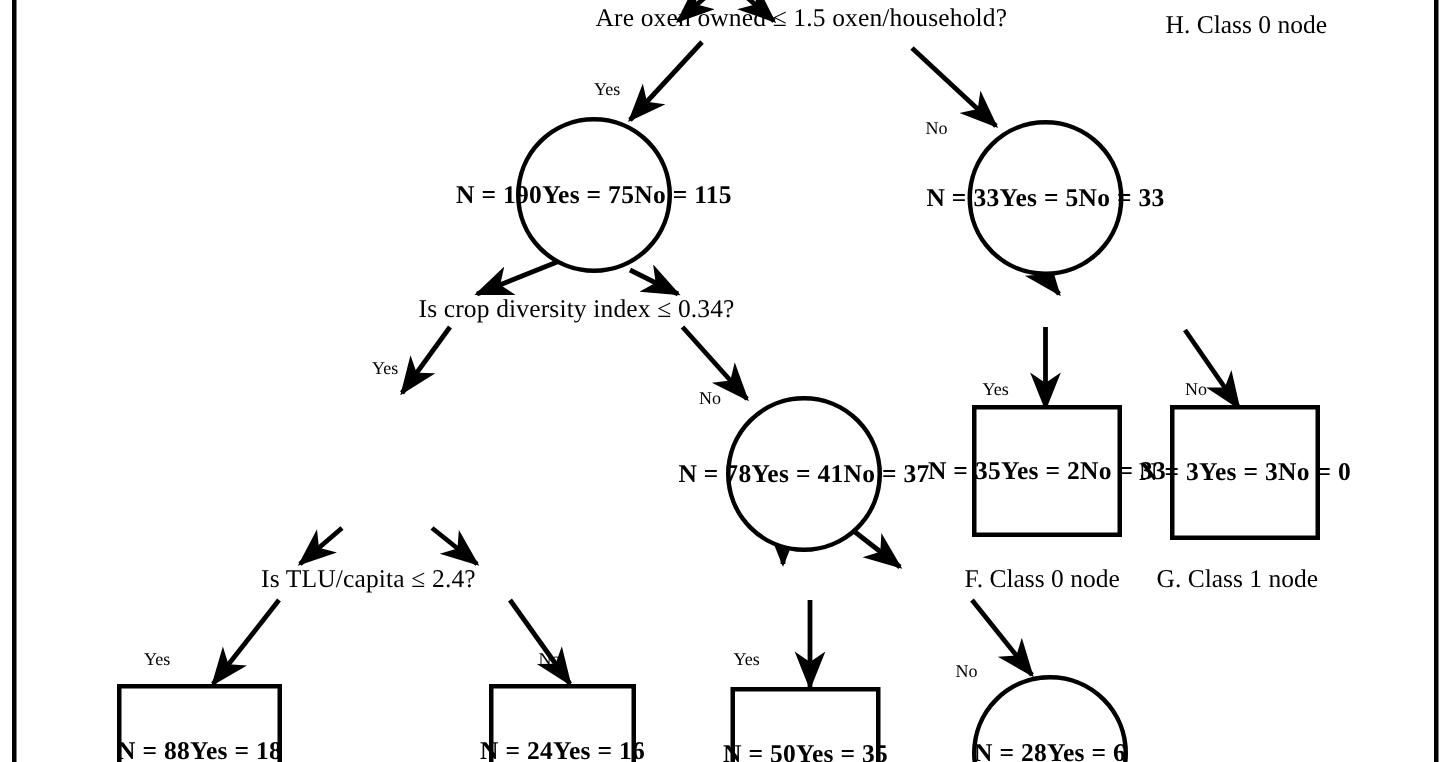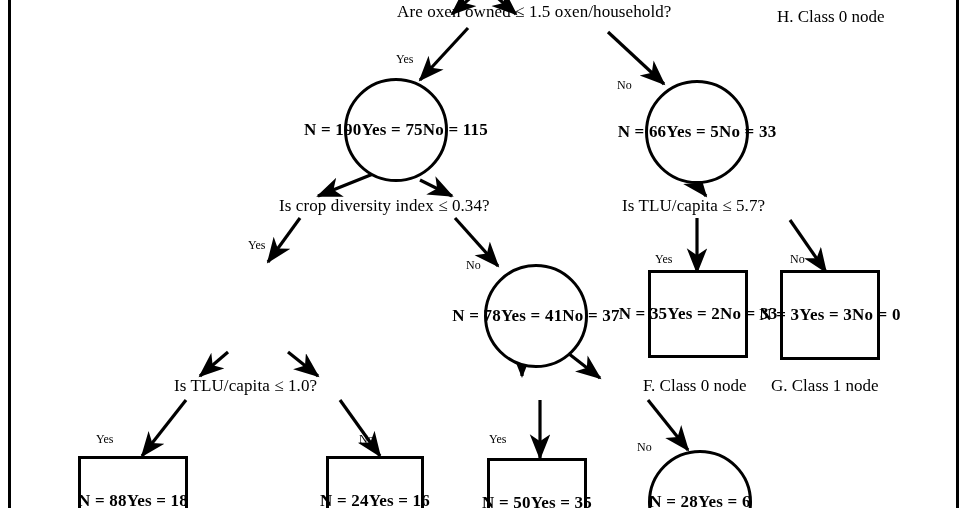--- a/index.html
+++ b/index.html
@@ -128,23 +128,22 @@
       <line x1="540" y1="400" x2="540" y2="458"></line>
 
       <line x1="648" y1="400" x2="688" y2="450"></line>
     </g>
   </svg>
 
   <div class="question" style="left:397px; top:2px;">Are oxen owned ≤ 1.5 oxen/household?</div>
 
   <div class="question" style="left:279px; top:196px;">Is crop diversity index ≤ 0.34?</div>
 
-  <div class="question" style="left:622px; top:196px;">Is TLU/capita ≤ 5.7?</div>
-
-  <div class="question" style="left:174px; top:376px;">Is TLU/capita ≤ 1.0?</div>
+
+  <div class="question" style="left:174px; top:376px;">Is TLU/capita ≤ 2.4?</div>
 
 
   <div class="edge-label" style="left:396px; top:52px;">Yes</div>
   <div class="edge-label" style="left:617px; top:78px;">No</div>
 
   <div class="edge-label" style="left:248px; top:238px;">Yes</div>
   <div class="edge-label" style="left:466px; top:258px;">No</div>
 
   <div class="edge-label" style="left:655px; top:252px;">Yes</div>
   <div class="edge-label" style="left:790px; top:252px;">No</div>
@@ -155,21 +154,21 @@
   <div class="edge-label" style="left:489px; top:432px;">Yes</div>
   <div class="edge-label" style="left:637px; top:440px;">No</div>
 
   <div class="node circle" style="left:344px; top:78px; width:104px; height:104px;">
     <span class="line">N = 190</span>
     <span class="line">Yes = 75</span>
     <span class="line">No = 115</span>
   </div>
 
   <div class="node circle" style="left:645px; top:80px; width:104px; height:104px;">
-    <span class="line">N = 66</span>
+    <span class="line">N = 33</span>
     <span class="line">Yes = 5</span>
     <span class="line">No = 33</span>
   </div>
 
 
   <div class="node circle" style="left:484px; top:264px; width:104px; height:104px;">
     <span class="line">N = 78</span>
     <span class="line">Yes = 41</span>
     <span class="line">No = 37</span>
   </div>

